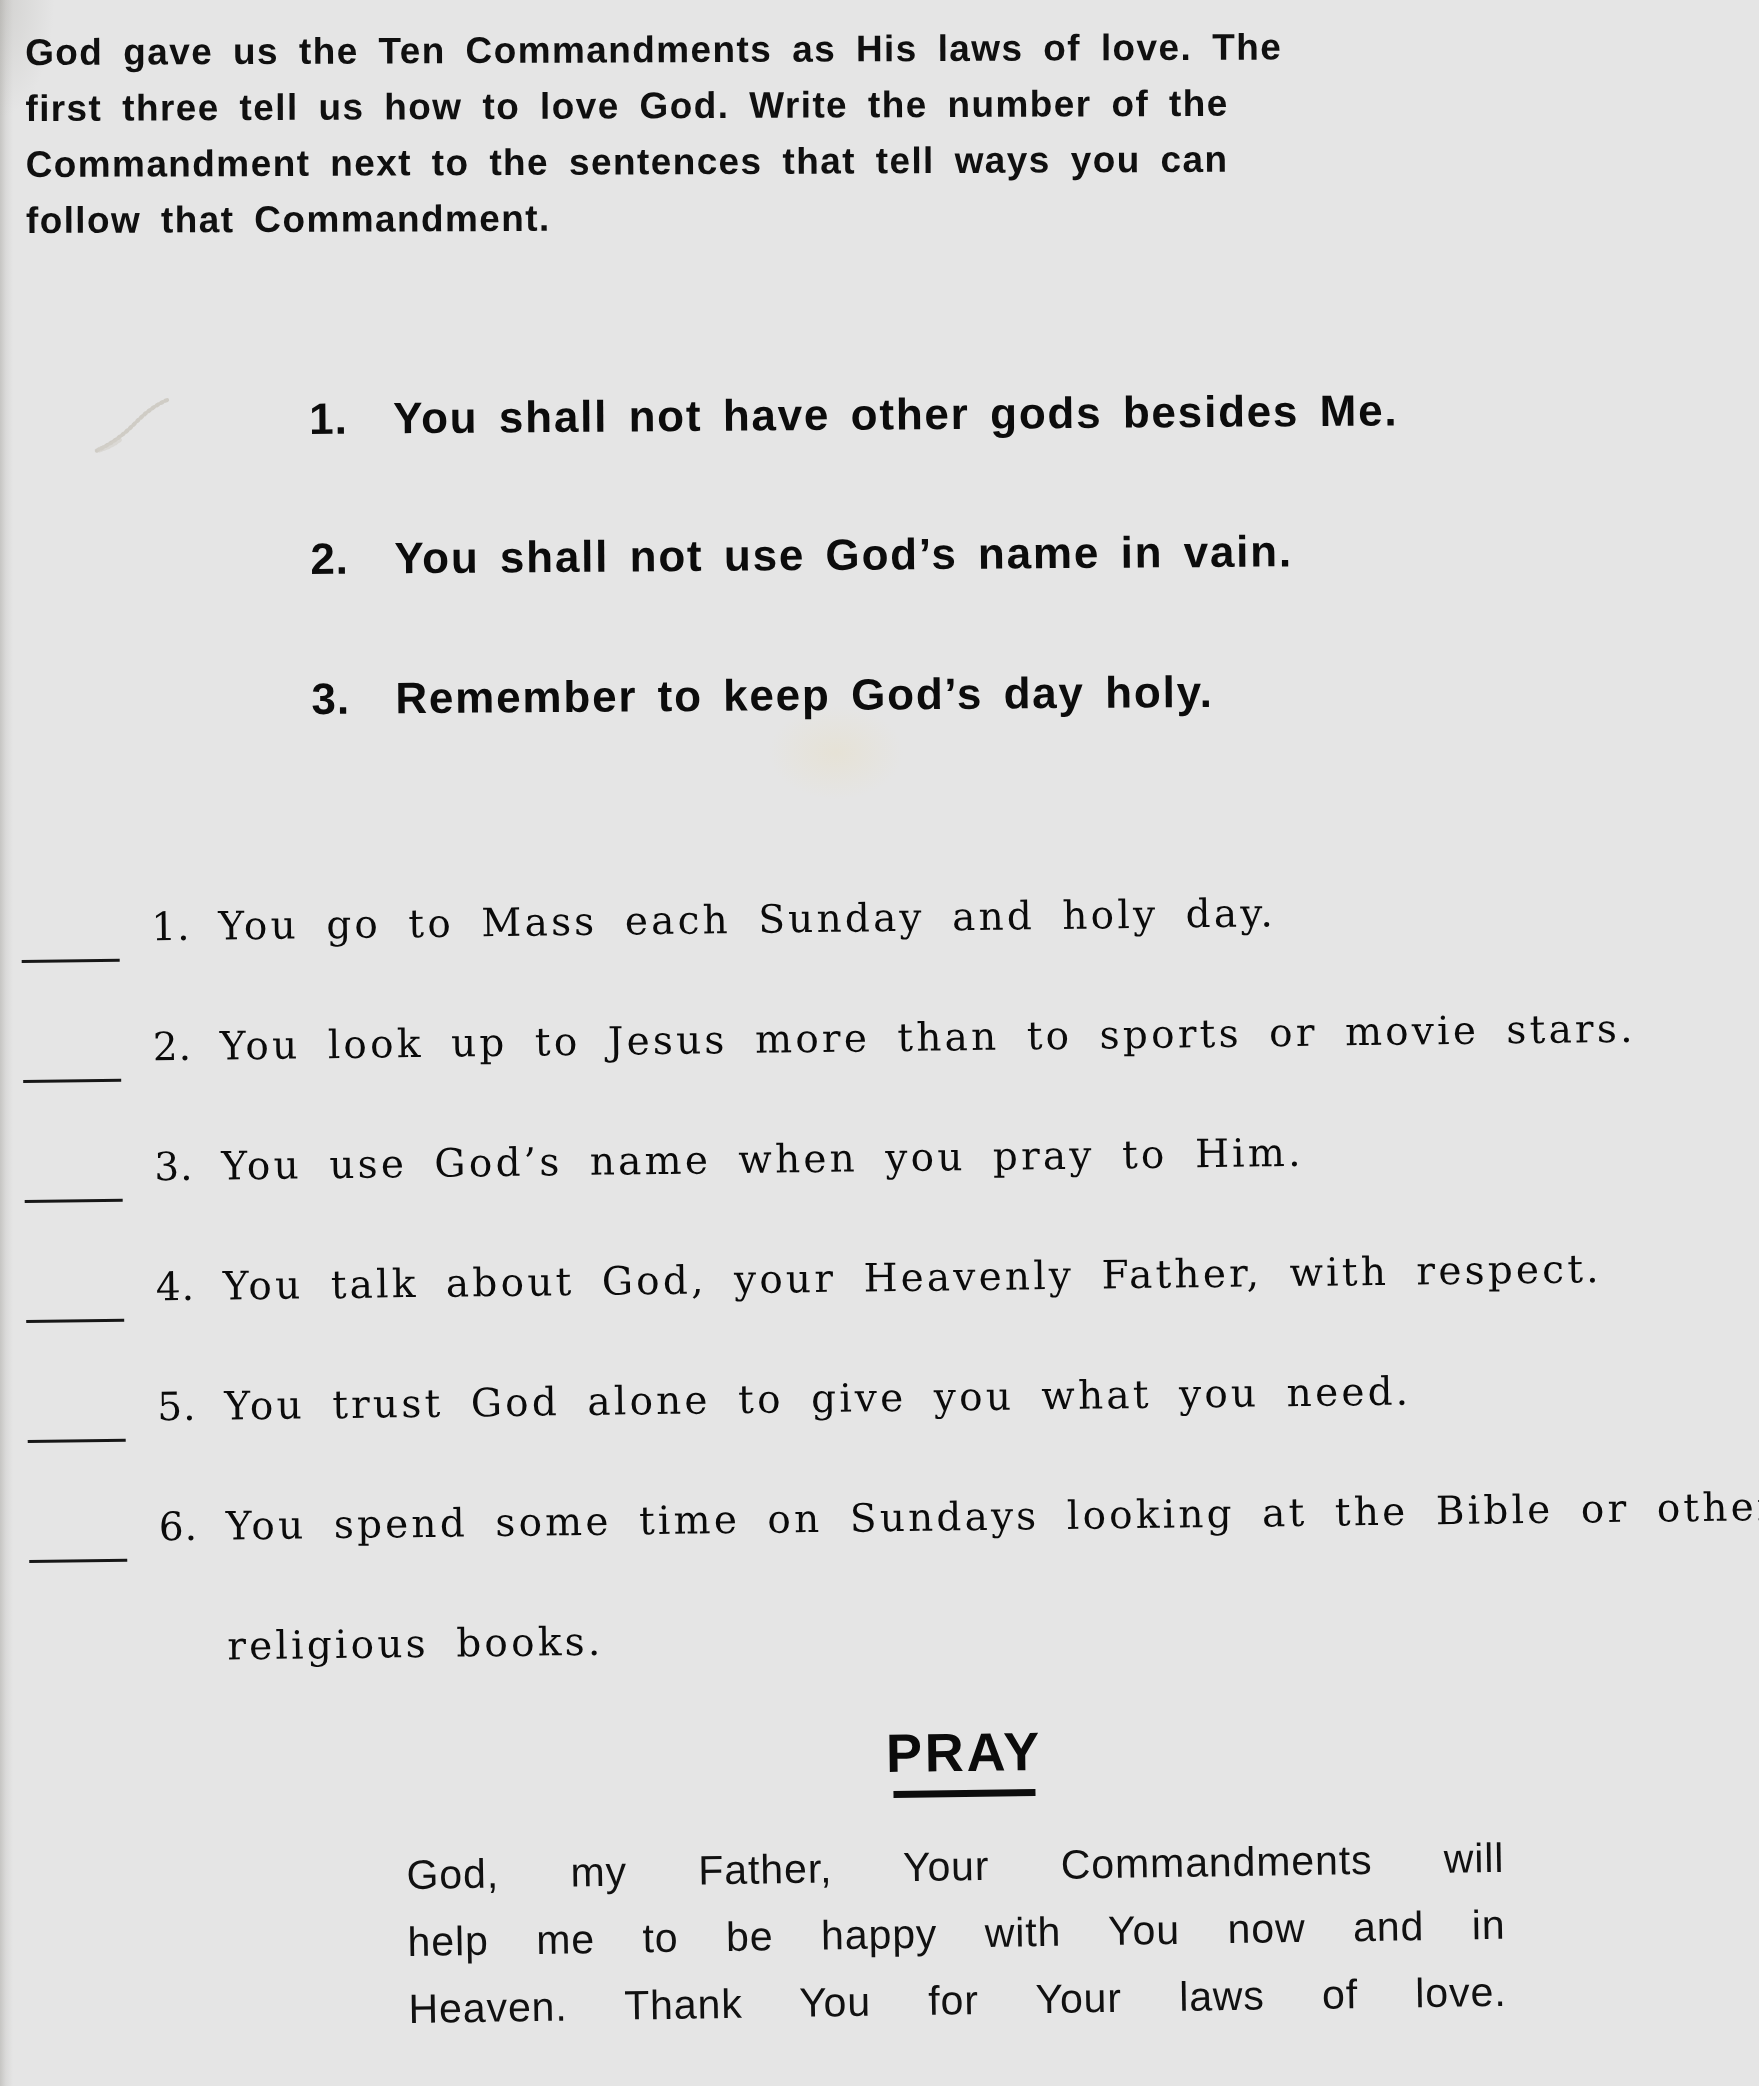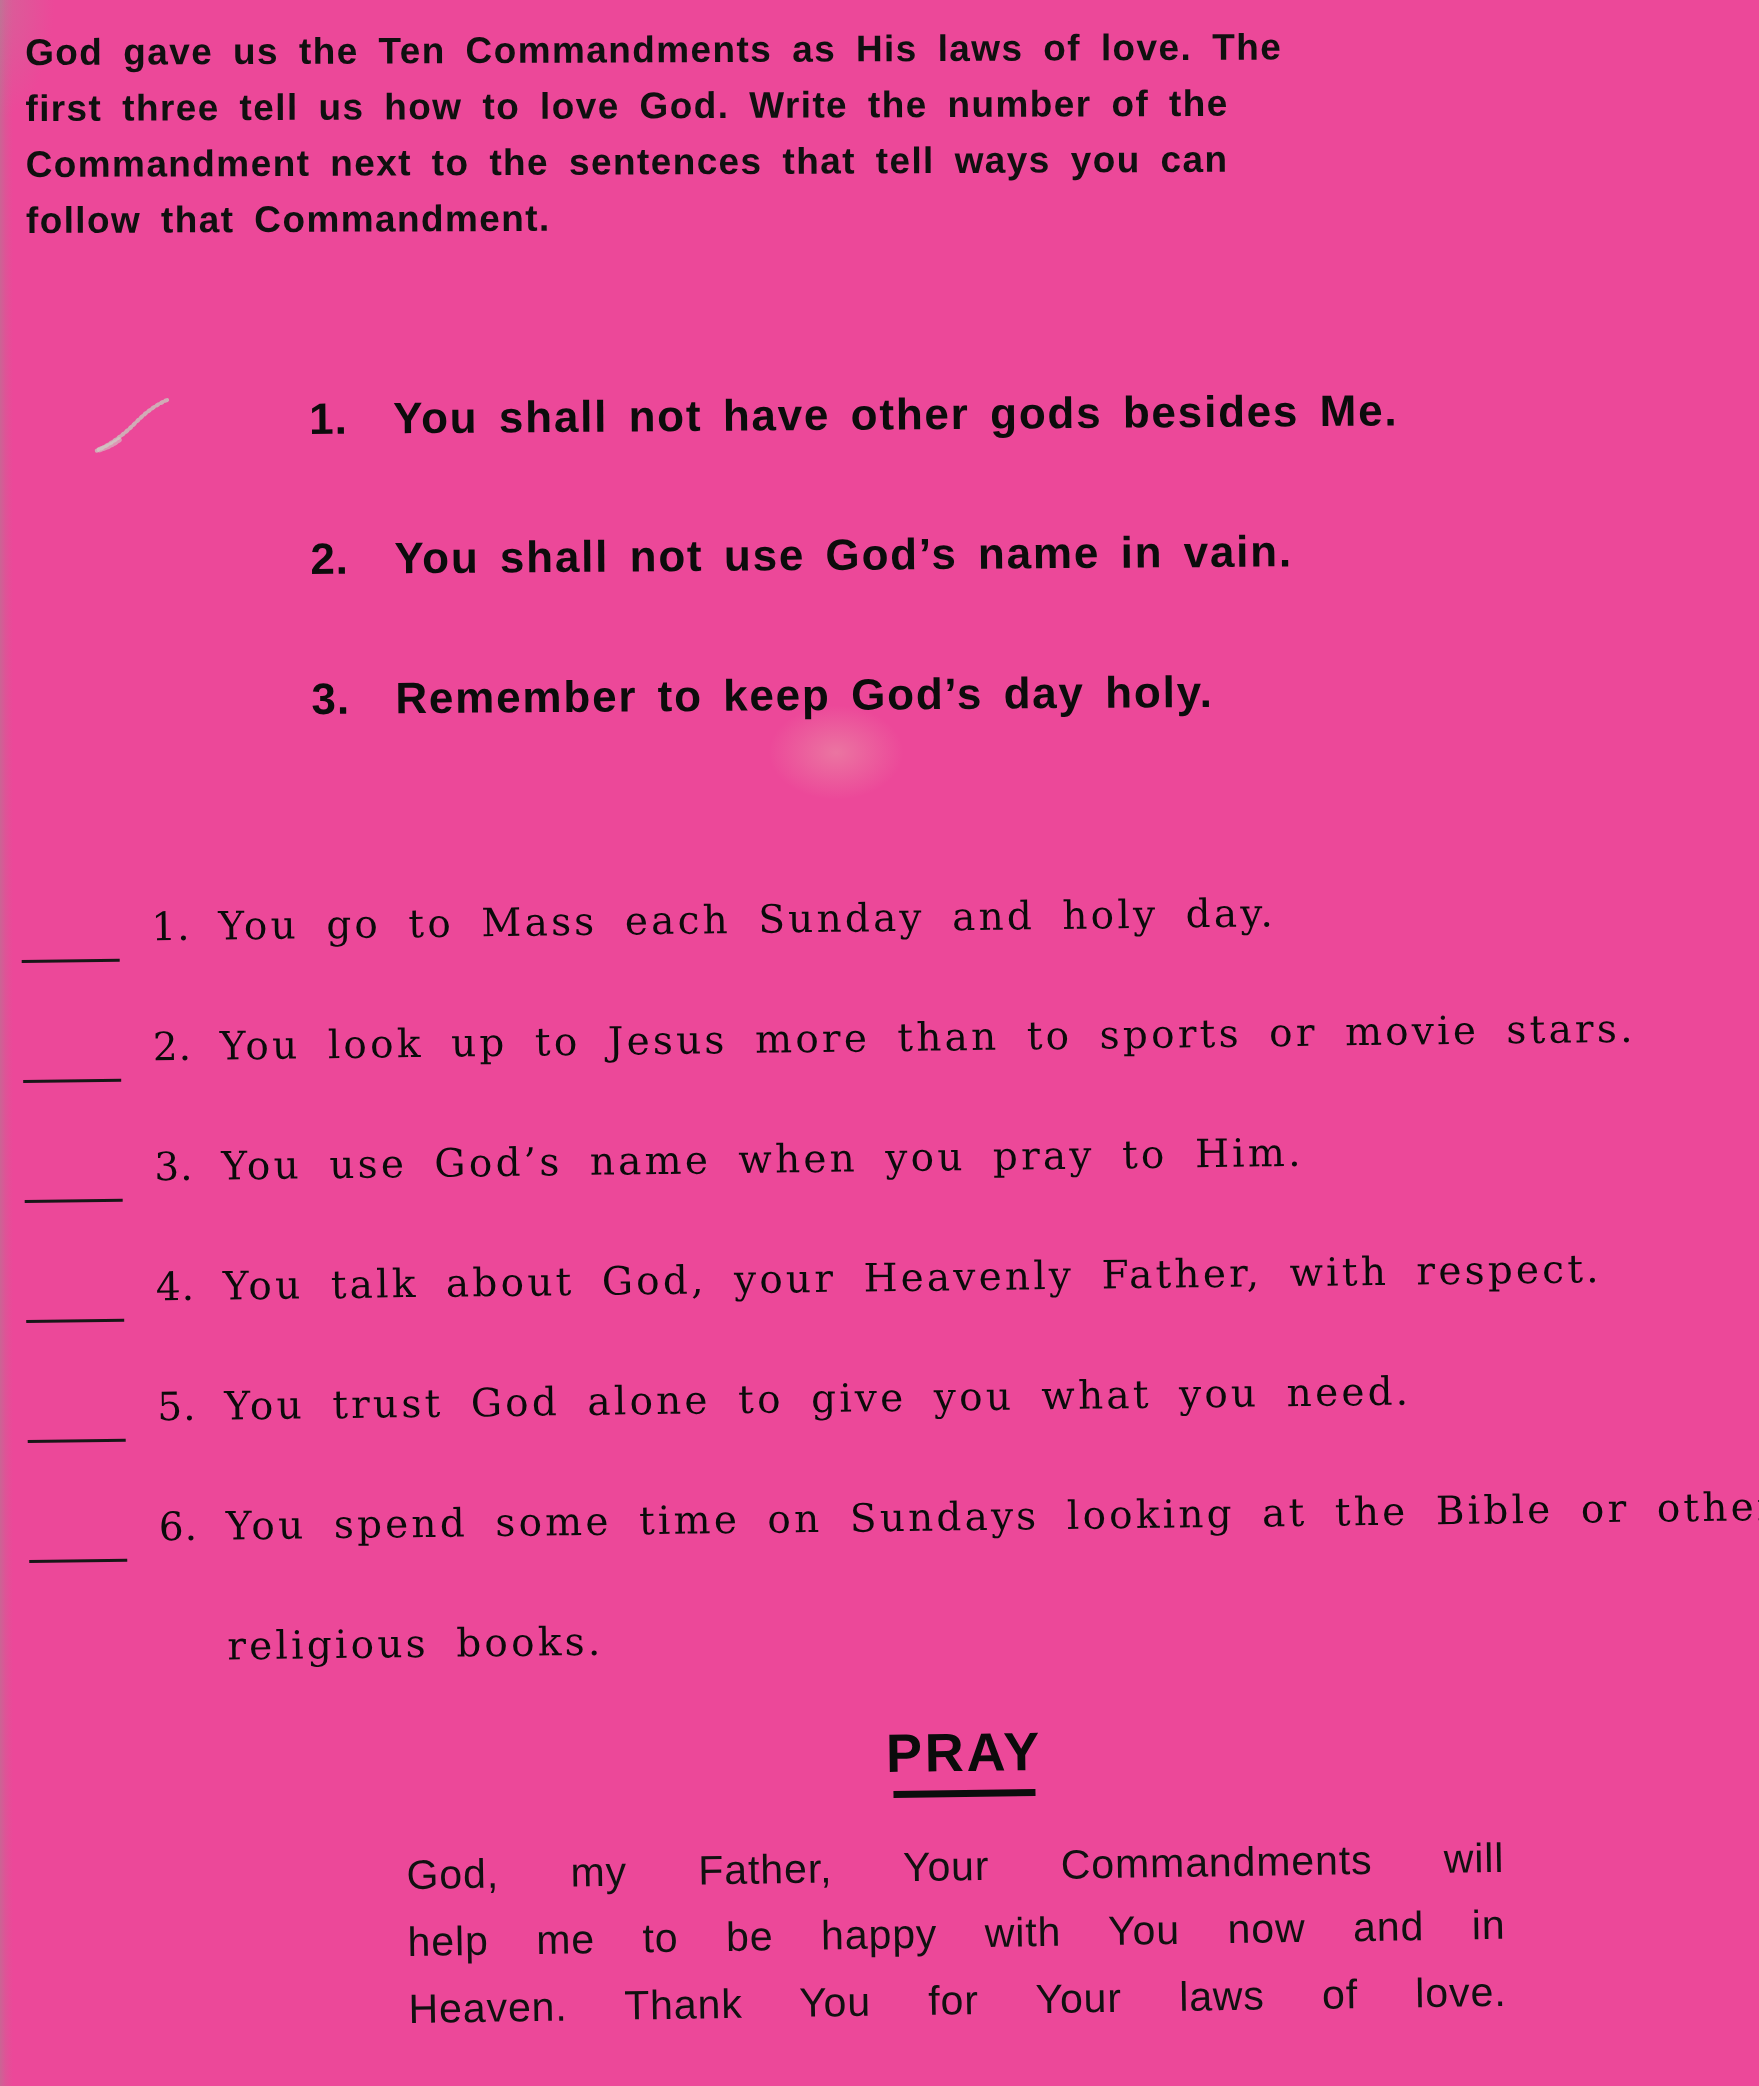--- a/index.html
+++ b/index.html
@@ -1,21 +1,21 @@
 <!DOCTYPE html>
 <html style="font-size:7.3px"><head>
 <meta charset="utf-8">
 <style>
   html,body{margin:0;padding:0;}
   body{background:#ffffff;}
   .page{
     position:relative;
     width:1760px;
     height:2087px;
-    background:#ec4899;
+    background:#e5e5e5;
     overflow:hidden;
     font-family:"Liberation Sans", sans-serif;
     color:#0e0e0e;
   }
   
   .scan-edge{
     position:absolute;left:0;top:0;width:12.7px;height:2087px;
     background:linear-gradient(90deg, rgba(148,146,140,0.38), rgba(148,146,140,0.14) 45%, rgba(148,146,140,0));
   }
   .scan-corner{

